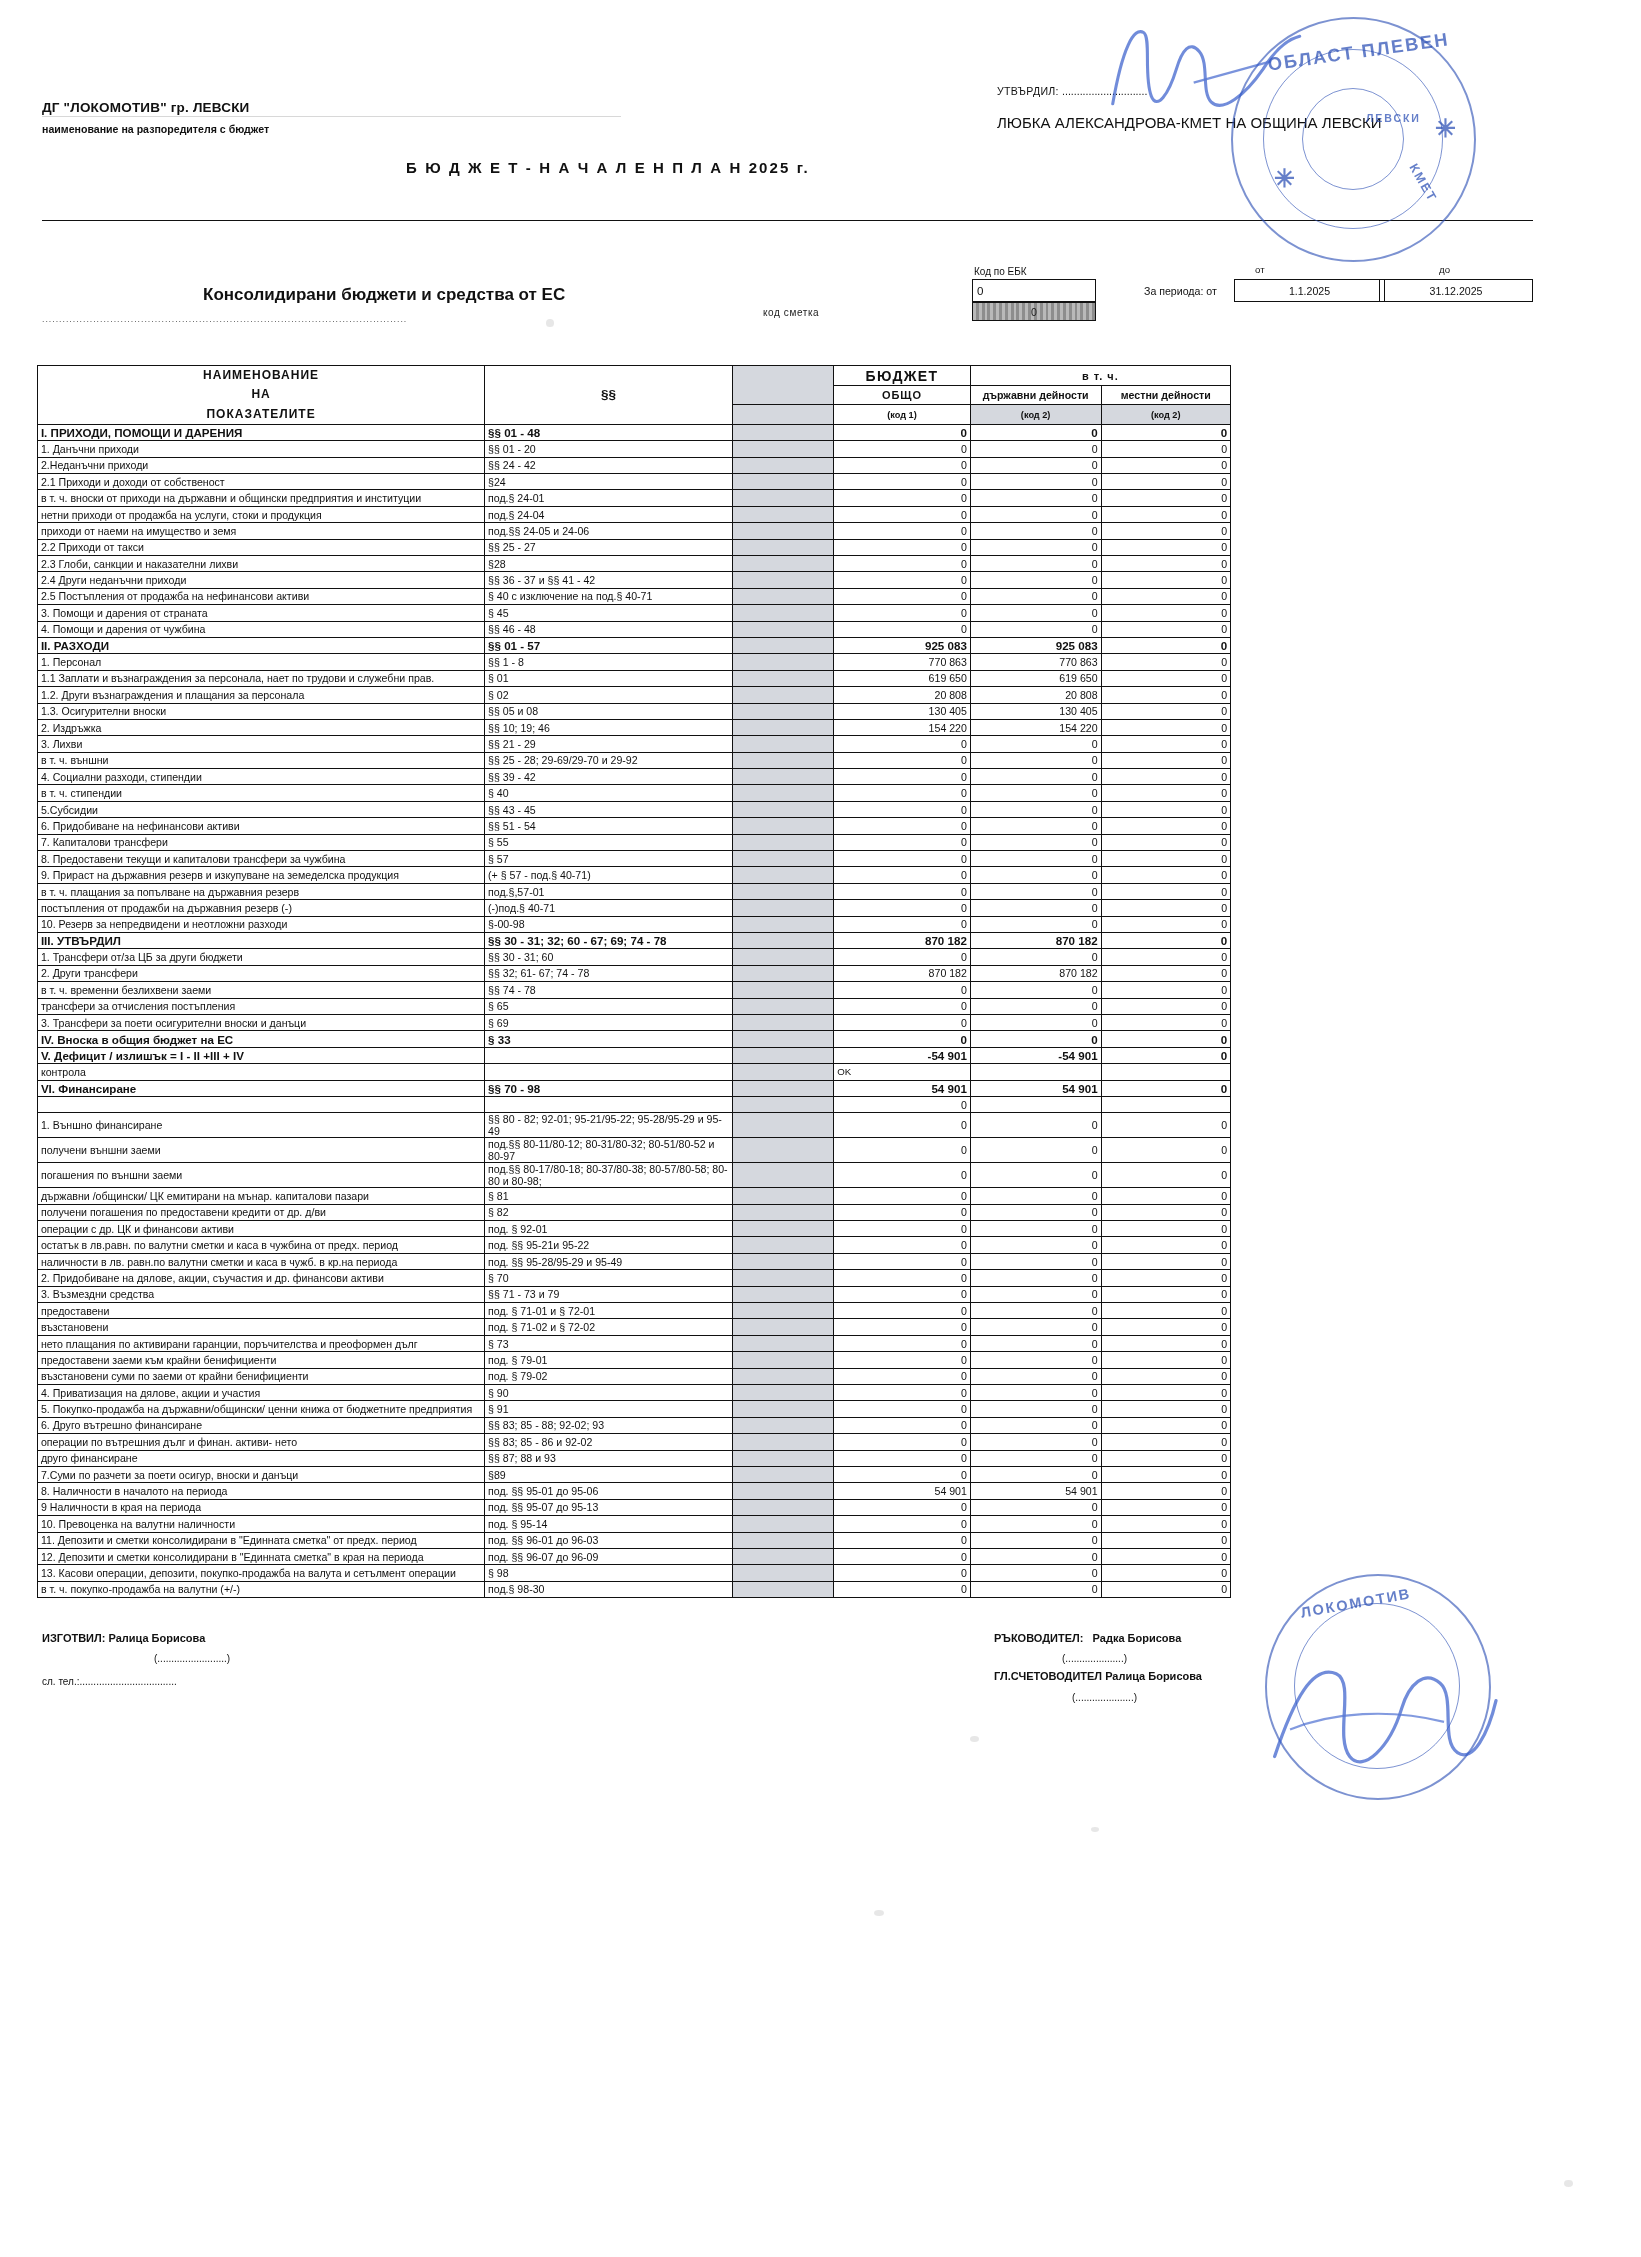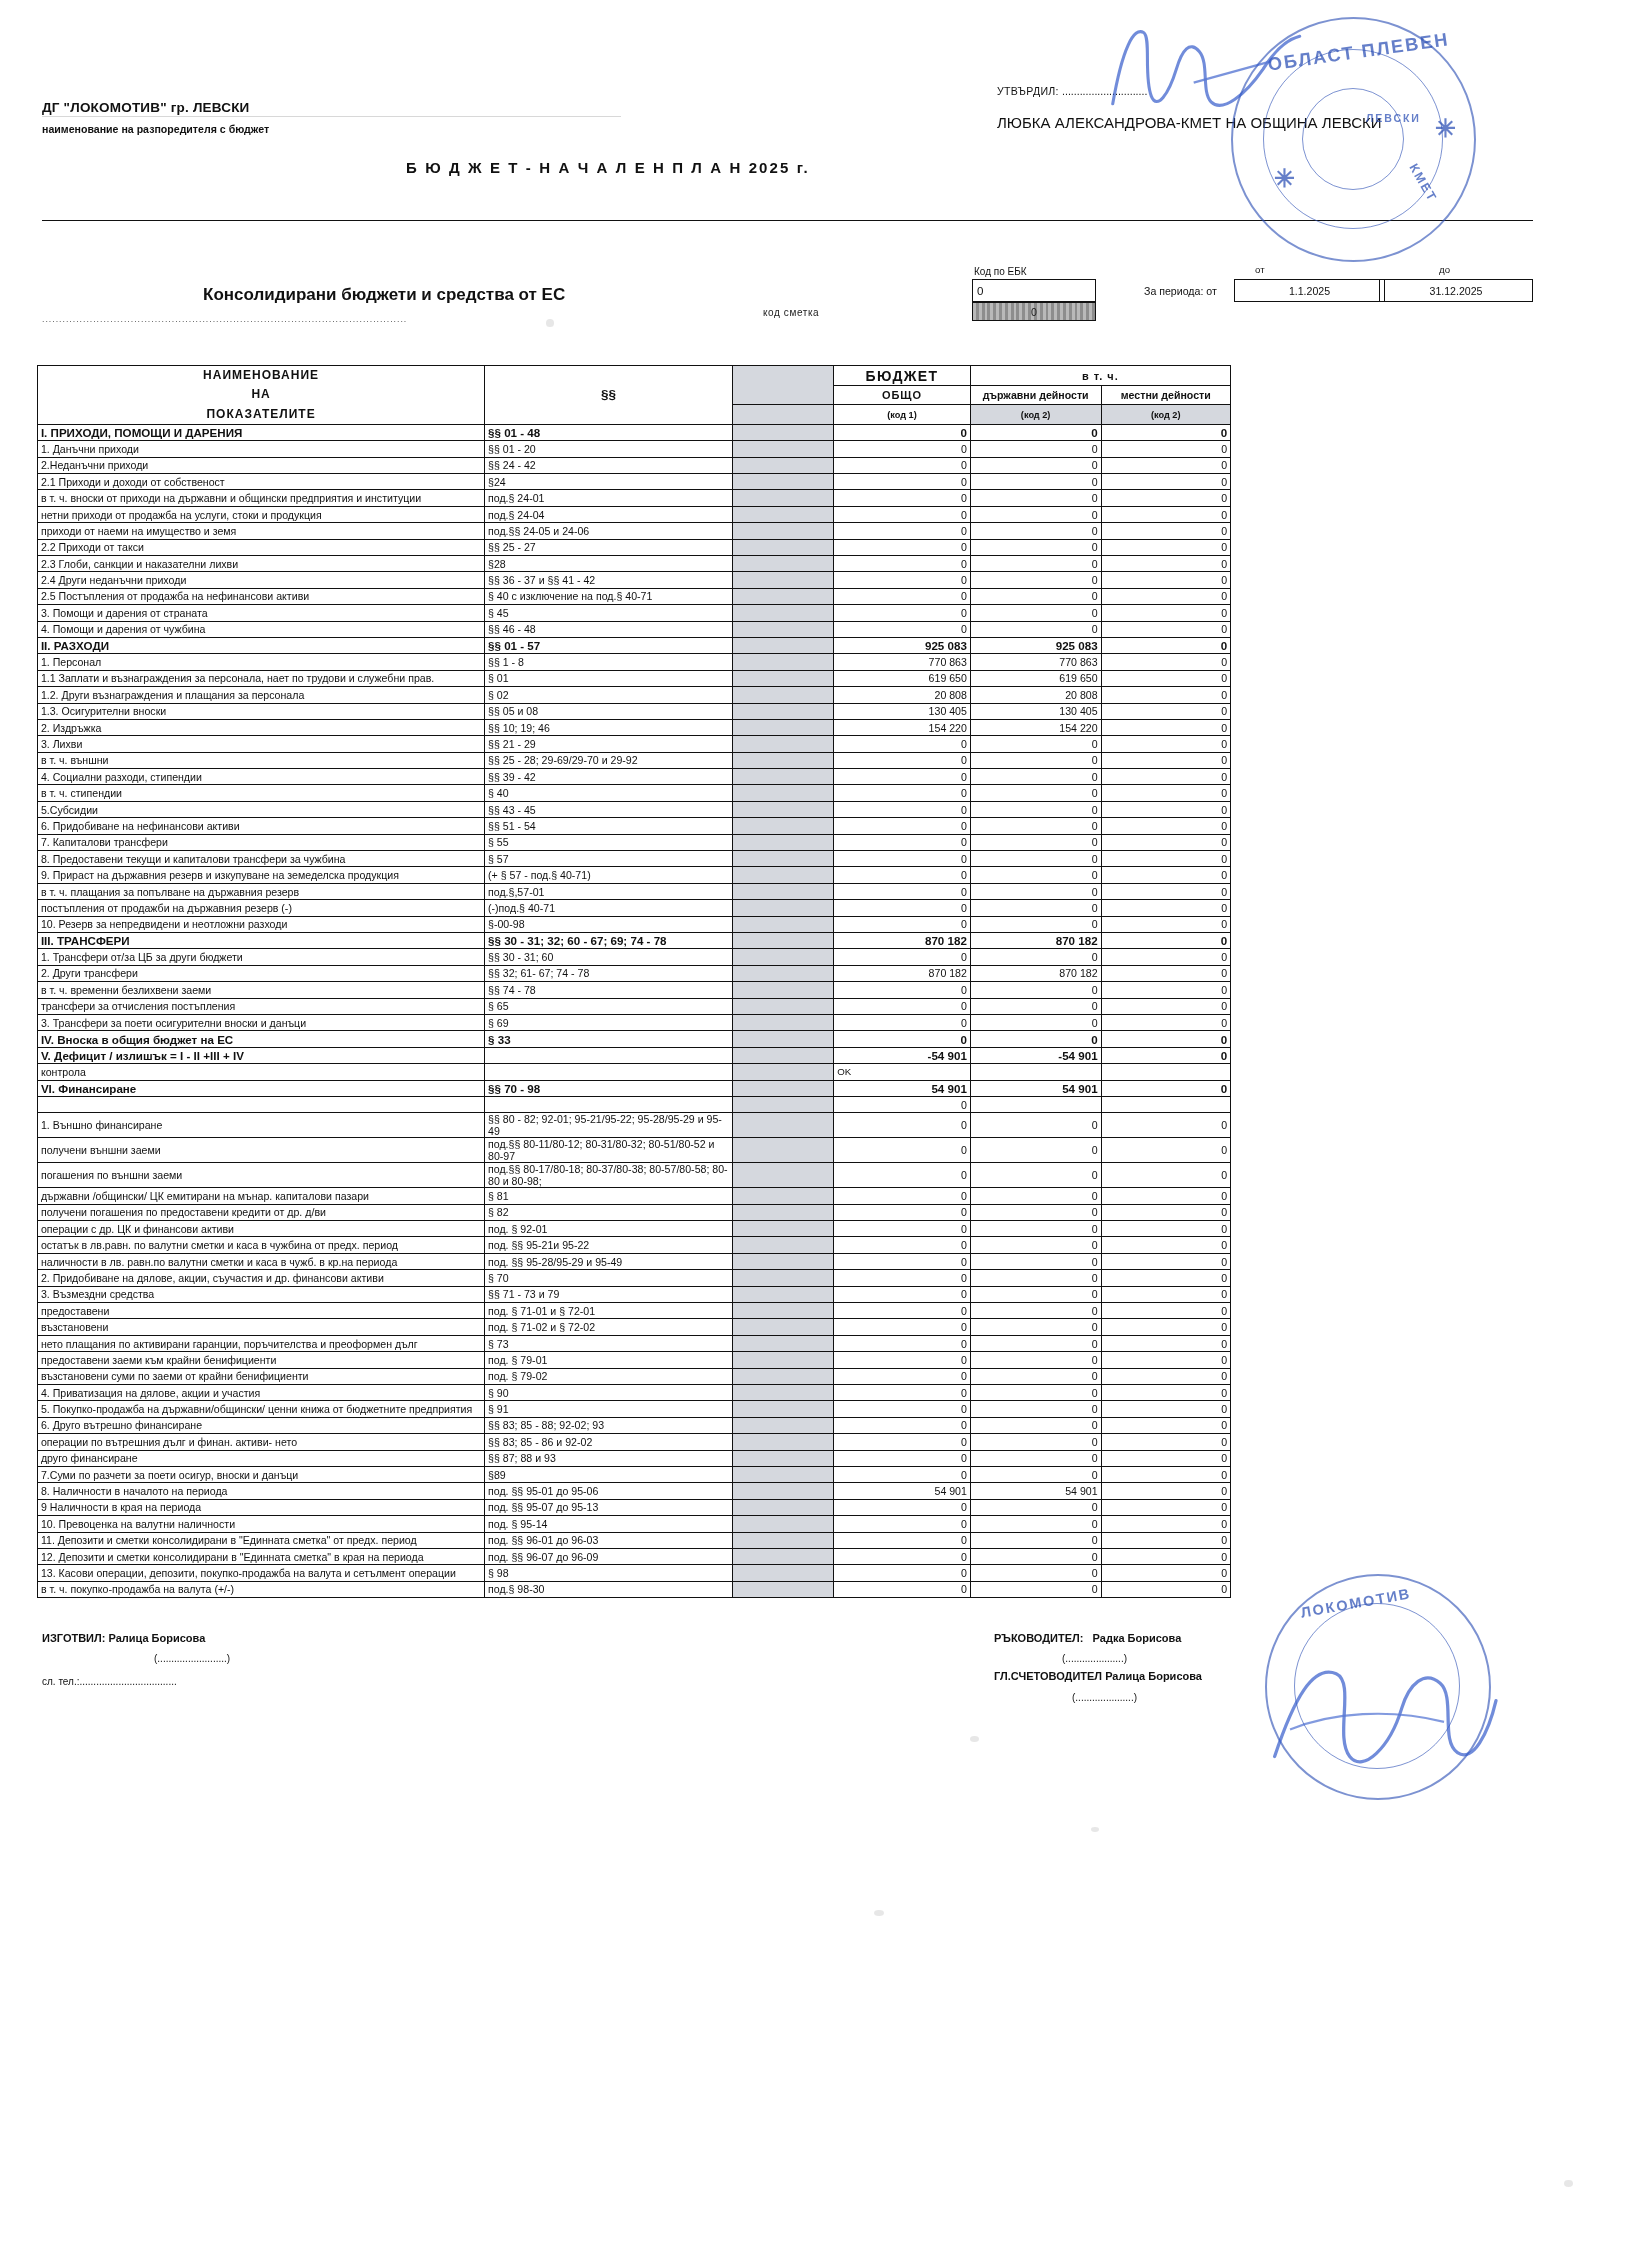--- a/index.html
+++ b/index.html
@@ -371,21 +371,21 @@
         </tr>
         <tr>
           <td class="c-name">10. Резерв за непредвидени и неотложни разходи</td>
           <td class="c-par">§-00-98</td>
           <td class="c-hidden shade"></td>
           <td class="c-num zero">0</td>
           <td class="c-num zero">0</td>
           <td class="c-num zero">0</td>
         </tr>
         <tr class="bold">
-          <td class="c-name">III. ТРАНСФЕРИ</td>
+          <td class="c-name">III. УТВЪРДИЛ</td>
           <td class="c-par">§§ 30 - 31; 32; 60 - 67; 69; 74 - 78</td>
           <td class="c-hidden shade"></td>
           <td class="c-num zero">870 182</td>
           <td class="c-num zero">870 182</td>
           <td class="c-num zero">0</td>
         </tr>
         <tr>
           <td class="c-name">1. Трансфери от/за ЦБ за други бюджети</td>
           <td class="c-par">§§ 30 - 31; 60</td>
           <td class="c-hidden shade"></td>
@@ -675,21 +675,21 @@
         </tr>
         <tr>
           <td class="c-name">13. Касови операции, депозити, покупко-продажба на валута и сетълмент операции</td>
           <td class="c-par">§ 98</td>
           <td class="c-hidden shade"></td>
           <td class="c-num zero">0</td>
           <td class="c-num zero">0</td>
           <td class="c-num zero">0</td>
         </tr>
         <tr>
-          <td class="c-name">в т. ч. покупко-продажба на валута (+/-)</td>
+          <td class="c-name">в т. ч. покупко-продажба на валутни (+/-)</td>
           <td class="c-par">под.§ 98-30</td>
           <td class="c-hidden shade"></td>
           <td class="c-num zero">0</td>
           <td class="c-num zero">0</td>
           <td class="c-num zero">0</td>
         </tr>
       </tbody>
   </table>
 
   <div class="f1">

